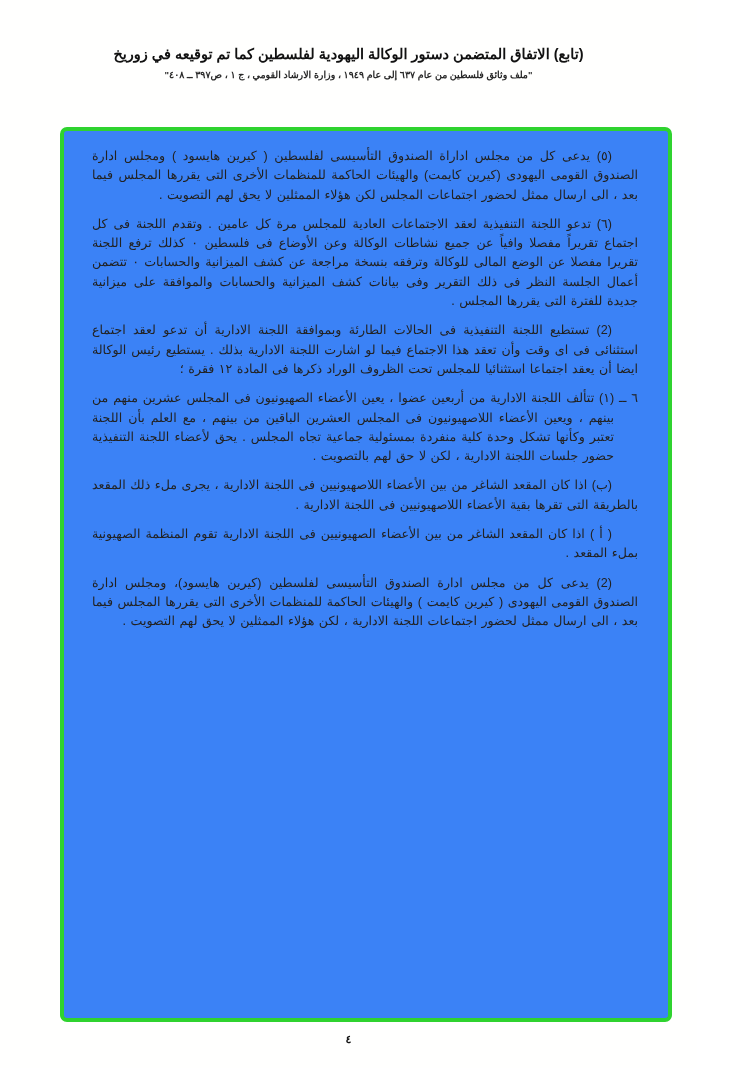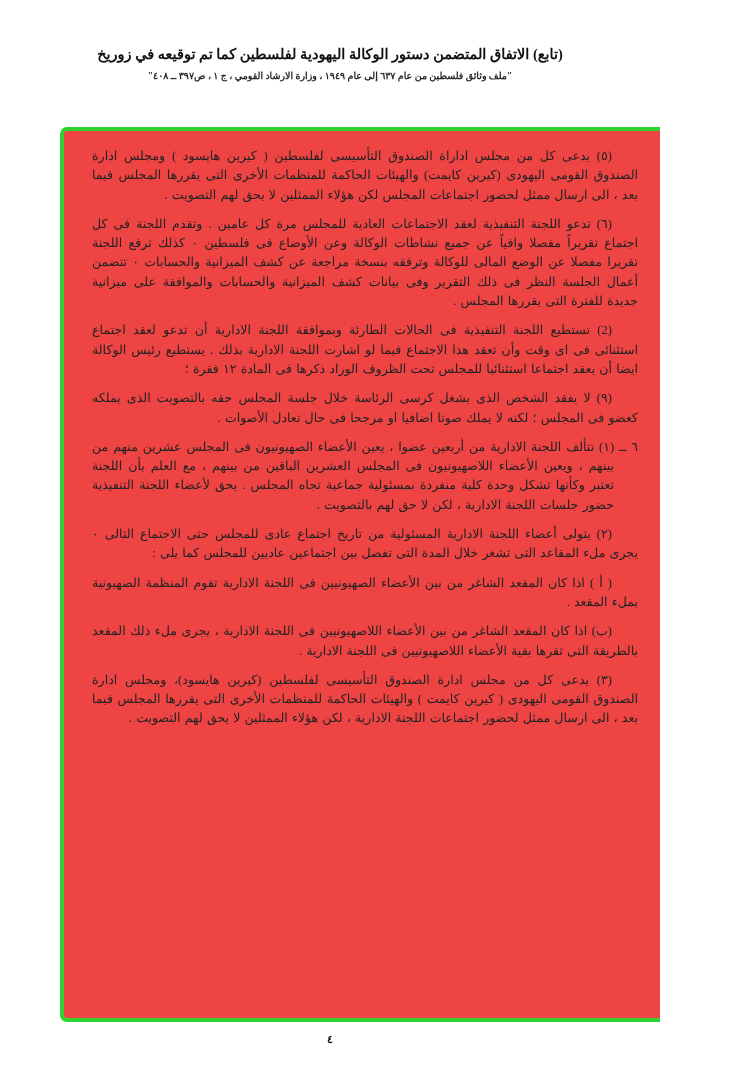--- a/index.html
+++ b/index.html
@@ -5,23 +5,24 @@
   html, body {
     margin: 0;
     padding: 0;
     background: #ffffff;
   }
   .page {
     position: relative;
     width: 660px;
     height: 1068px;
     background: #fffffe;
-    font-family: Liberation Serif, serif;
+    font-family: Liberation Sans, sans-serif;
     color: #1c1c1c;
     overflow: hidden;
+    padding-left: 37px;
   }
   .doc-header {
     position: absolute;
     top: 46px;
     left: 0;
     right: 0;
     text-align: center;
     direction: rtl;
   }
   .doc-title {
@@ -38,21 +39,21 @@
   }
   .green-frame {
     position: absolute;
     top: 127px;
     left: 60px;
     width: 612px;
     height: 895px;
     border: 4px solid #2fd32f;
     border-radius: 7px;
     box-sizing: border-box;
-    background: #ef4444;
+    background: #3b82f6;
   }
   .body-text {
     position: absolute;
     top: 16px;
     right: 30px;
     left: 28px;
     direction: rtl;
     text-align: justify;
     font-size: 12.6px;
     line-height: 19.3px;
@@ -86,24 +87,22 @@
   <div class="doc-header">
     <div class="doc-title">(تابع) الاتفاق المتضمن دستور الوكالة اليهودية لفلسطين كما تم توقيعه في زوريخ</div>
     <div class="doc-subtitle">"ملف وثائق فلسطين من عام ٦٣٧ إلى عام ١٩٤٩ ، وزارة الارشاد القومي ، ج ١ ، ص٣٩٧ ــ ٤٠٨"</div>
   </div>
 
   <div class="green-frame">
     <div class="body-text">
       <p class="para">(٥) يدعى كل من مجلس اداراة الصندوق التأسيسى لفلسطين ( كيرين هايسود ) ومجلس ادارة الصندوق القومى اليهودى (كيرين كايمت) والهيئات الحاكمة للمنظمات الأخرى التى يقررها المجلس فيما بعد ، الى ارسال ممثل لحضور اجتماعات المجلس لكن هؤلاء الممثلين لا يحق لهم التصويت .</p>
       <p class="para">(٦) تدعو اللجنة التنفيذية لعقد الاجتماعات العادية للمجلس مرة كل عامين . وتقدم اللجنة فى كل اجتماع تقريراً مفصلا وافياً عن جميع نشاطات الوكالة وعن الأوضاع فى فلسطين ۰ كذلك ترفع اللجنة تقريرا مفصلا عن الوضع المالى للوكالة وترفقه بنسخة مراجعة عن كشف الميزانية والحسابات ۰ تتضمن أعمال الجلسة النظر فى ذلك التقرير وفى بيانات كشف الميزانية والحسابات والموافقة على ميزانية جديدة للفترة التى يقررها المجلس .</p>
       <p class="para">(2) تستطيع اللجنة التنفيذية فى الحالات الطارئة وبموافقة اللجنة الادارية أن تدعو لعقد اجتماع استثنائى فى اى وقت وأن تعقد هذا الاجتماع فيما لو اشارت اللجنة الادارية بذلك . يستطيع رئيس الوكالة ايضا أن يعقد اجتماعا استثنائيا للمجلس تحت الظروف الوراد ذكرها فى المادة ١٢ فقرة ؛</p>
-      <p class="para">(٩) لا يفقد الشخص الذى يشغل كرسى الرئاسة خلال جلسة المجلس حقه بالتصويت الذى يملكه كعضو فى المجلس ؛ لكنه لا يملك صوتا اضافيا او مرجحا فى حال تعادل الأصوات .</p>
       <p class="para p-outdent">٦ ــ (١) تتألف اللجنة الادارية من أربعين عضوا ، يعين الأعضاء الصهيونيون فى المجلس عشرين منهم من بينهم ، ويعين الأعضاء اللاصهيونيون فى المجلس العشرين الباقين من بينهم ، مع العلم بأن اللجنة تعتبر وكأنها تشكل وحدة كلية منفردة بمسئولية جماعية تجاه المجلس . يحق لأعضاء اللجنة التنفيذية حضور جلسات اللجنة الادارية ، لكن لا حق لهم بالتصويت .</p>
-      <p class="para">(٢) يتولى أعضاء اللجنة الادارية المسئولية من تاريخ اجتماع عادى للمجلس حتى الاجتماع التالى ۰ يجرى ملء المقاعد التى تشغر خلال المدة التى تفصل بين اجتماعين عاديين للمجلس كما يلى :</p>
+      <p class="para">(ب) اذا كان المقعد الشاغر من بين الأعضاء اللاصهيونيين فى اللجنة الادارية ، يجرى ملء ذلك المقعد بالطريقة التى تقرها بقية الأعضاء اللاصهيونيين فى اللجنة الادارية .</p>
       <p class="para">( أ ) اذا كان المقعد الشاغر من بين الأعضاء الصهيونيين فى اللجنة الادارية تقوم المنظمة الصهيونية بملء المقعد .</p>
-      <p class="para">(ب) اذا كان المقعد الشاغر من بين الأعضاء اللاصهيونيين فى اللجنة الادارية ، يجرى ملء ذلك المقعد بالطريقة التى تقرها بقية الأعضاء اللاصهيونيين فى اللجنة الادارية .</p>
-      <p class="para">(٣) يدعى كل من مجلس ادارة الصندوق التأسيسى لفلسطين (كيرين هايسود)، ومجلس ادارة الصندوق القومى اليهودى ( كيرين كايمت ) والهيئات الحاكمة للمنظمات الأخرى التى يقررها المجلس فيما بعد ، الى ارسال ممثل لحضور اجتماعات اللجنة الادارية ، لكن هؤلاء الممثلين لا يحق لهم التصويت .</p>
+      <p class="para">(2) يدعى كل من مجلس ادارة الصندوق التأسيسى لفلسطين (كيرين هايسود)، ومجلس ادارة الصندوق القومى اليهودى ( كيرين كايمت ) والهيئات الحاكمة للمنظمات الأخرى التى يقررها المجلس فيما بعد ، الى ارسال ممثل لحضور اجتماعات اللجنة الادارية ، لكن هؤلاء الممثلين لا يحق لهم التصويت .</p>
     </div>
   </div>
 
   <div class="page-number">٤</div>
 
 </div>
 
 </body></html>

